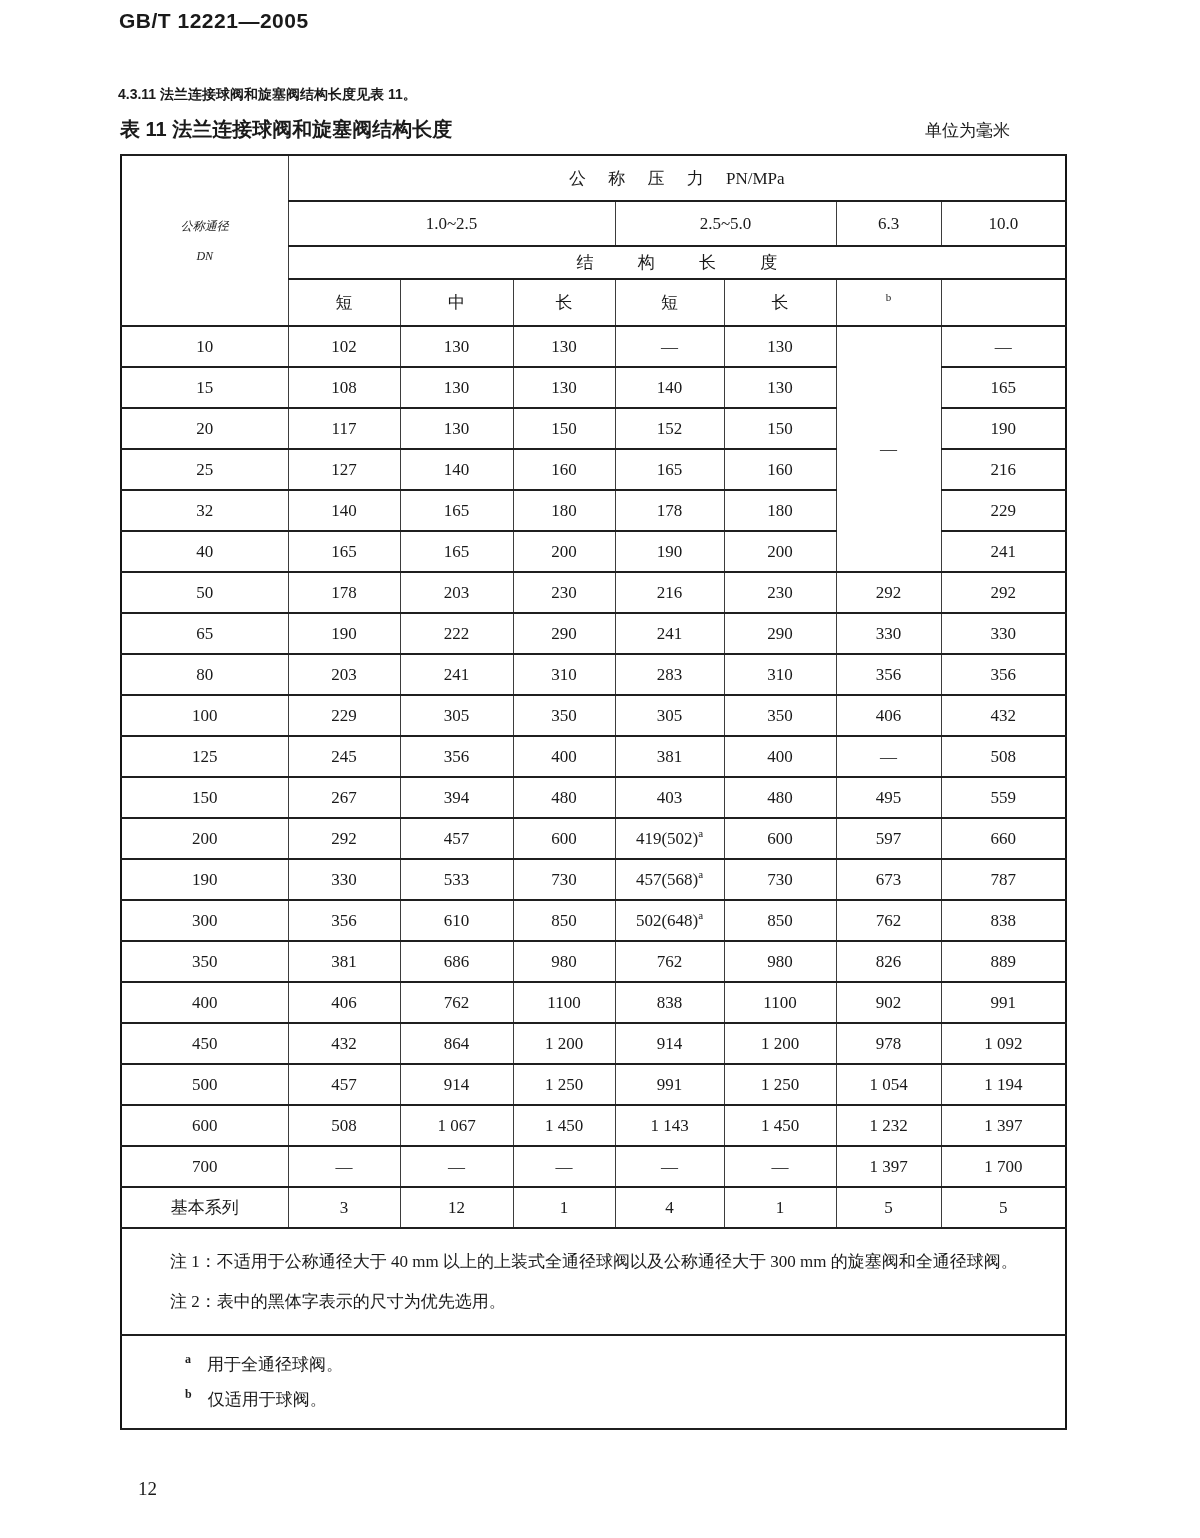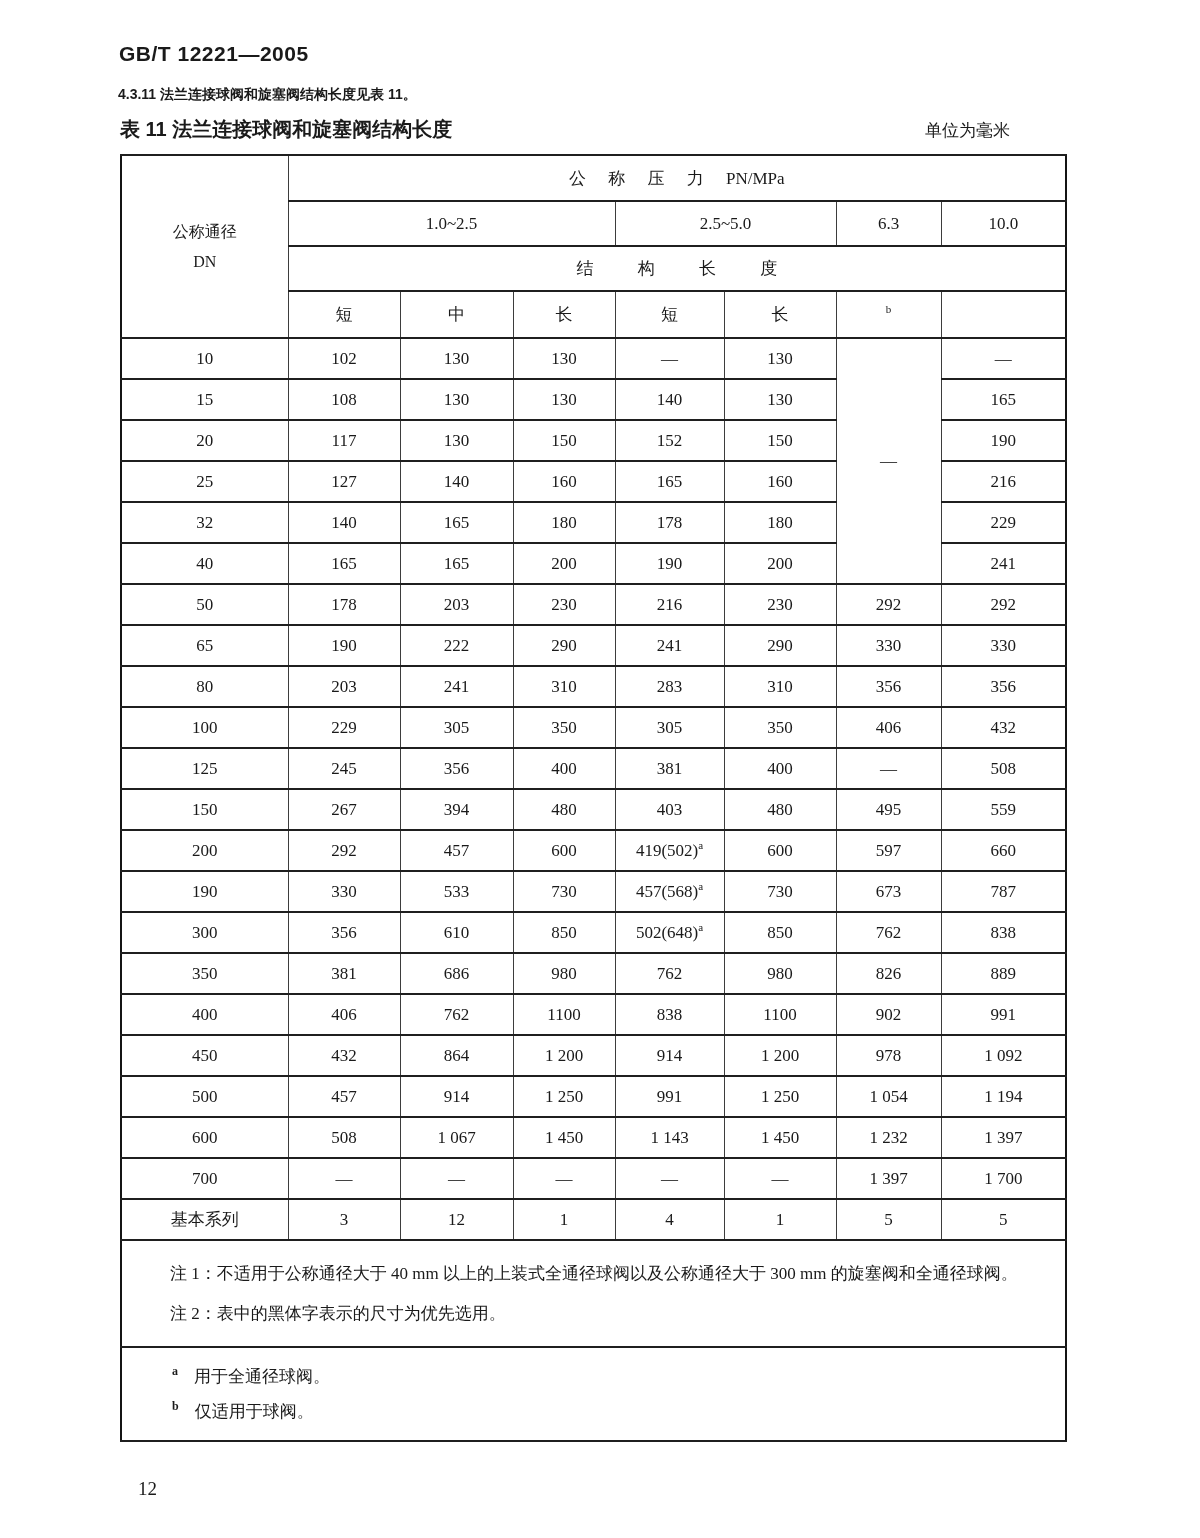--- a/index.html
+++ b/index.html
@@ -6,21 +6,21 @@
   html,body { margin:0; padding:0; }
   body {
     width:1200px; height:1538px;
     background:#ffffff;
     color:#1a1a1a;
     font-family:"Liberation Serif","DejaVu Serif",serif;
   }
   .page { position:relative; width:1200px; height:1538px; overflow:hidden; }
 
   .doc-code {
-    position:absolute; left:119px; top:42px;
+    position:absolute; left:119px; top:9px;
     font-family:"Liberation Sans","DejaVu Sans",sans-serif;
     font-weight:700; font-size:21px; letter-spacing:0.5px;
   }
   .section-heading {
     position:absolute; left:118px; top:86px;
     font-family:"Liberation Sans","DejaVu Sans",sans-serif;
     font-weight:700; font-size:14px;
   }
   .caption-row {
     position:absolute; left:120px; top:116px; width:945px; height:30px;
@@ -47,42 +47,42 @@
     border-top:2px solid #1f1f1f;
     border-bottom:2px solid #1f1f1f;
     text-align:center; vertical-align:middle;
     padding:0 2px;
     font-weight:400;
     font-size:17px;
   }
   thead th { font-size:18px; }
   thead tr.hr1 { height:46px; }
   thead tr.hr2 { height:45px;margin-top:28px; }
-  thead tr.hr3 { height:45px; }
+  thead tr.hr3 { height:33px; }
   thead tr.hr4 { height:47px; }
   tbody tr { height:41px; }
 
-  .dn-head div { line-height:30px; font-size:16px; }
+  .dn-head div { line-height:30px; font-size:12px;font-style:italic; }
   .pressure-title { word-spacing:18px; }
   .length-title  { word-spacing:40px; }
 
   td.bold { font-weight:700; }
   td sup, th sup { font-size:11px; vertical-align:super; line-height:0; }
 
   tr.notes-row td {
     height:102px; text-align:left; vertical-align:middle;
     padding:8px 22px 8px 48px; font-size:17px;
   }
   .note-p { margin:9px 0; padding-left:2.9em; text-indent:-2.9em; line-height:31px; }
 
   tr.footnote-row td {
     height:94px; text-align:left; vertical-align:middle;
     padding:6px 22px 6px 50px; font-size:17px;
   }
-  .footnote-line { margin:9px 0; line-height:26px; }
+  .footnote-line { margin:9px 13px; line-height:26px; }
   .footnote-line sup { font-size:12px; margin-right:16px; font-weight:700; }
 
   .page-number {
     position:absolute; left:138px; top:1478px; font-size:19px;
   }
 </style>
 </head>
 <body>
 
 <div class="page">

